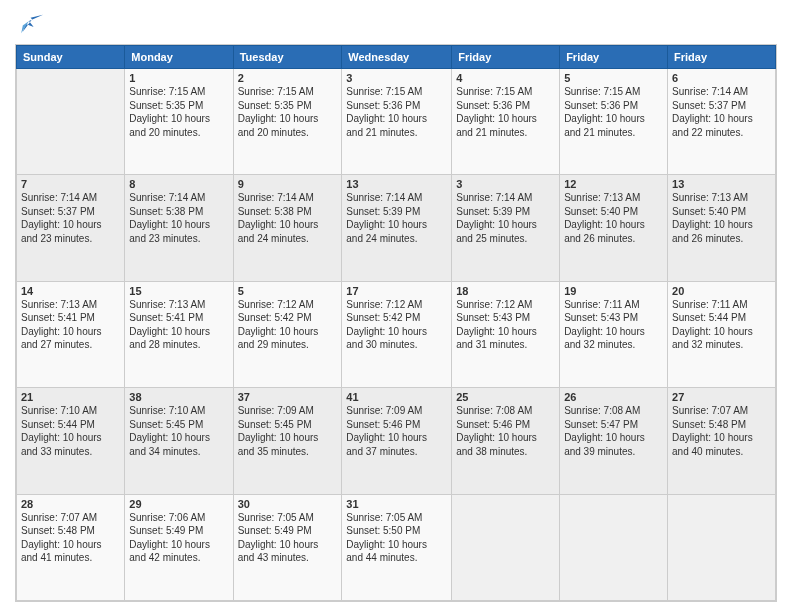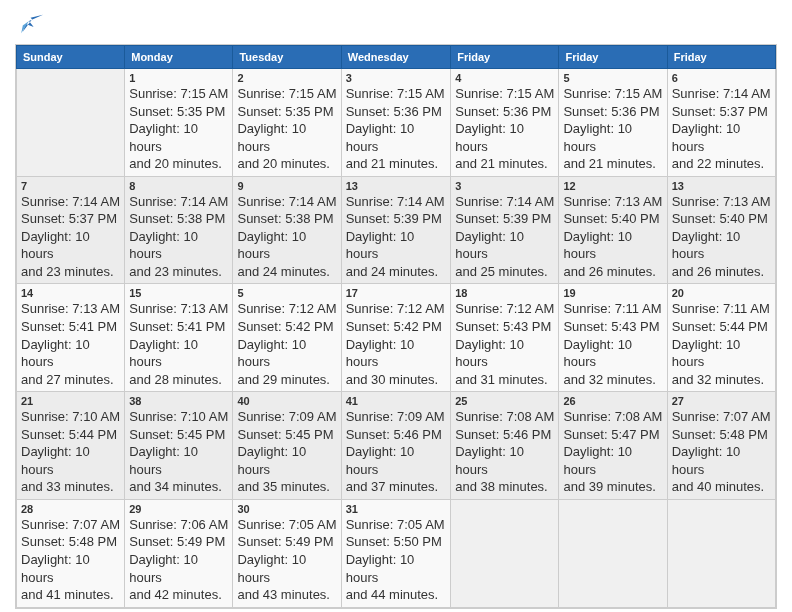--- a/index.html
+++ b/index.html
@@ -87,21 +87,21 @@
     .calendar tbody tr:nth-child(even) td {
       background: #ececec;
     }
     .day-num {
       font-weight: bold;
       font-size: 11px;
       color: #333;
       margin-bottom: 1px;
     }
     .day-info {
-      font-size: 13px;
+      font-size: 10px;
       color: #333;
       line-height: 1.35;
     }
     td.empty {
       background: #f0f0f0 !important;
     }
   </style>
 </head>
 <body>
 
@@ -227,21 +227,21 @@
           <tr>
             <td>
               <div class="day-num">21</div>
               <div class="day-info">Sunrise: 7:10 AM<br>Sunset: 5:44 PM<br>Daylight: 10 hours<br>and 33 minutes.</div>
             </td>
             <td>
               <div class="day-num">38</div>
               <div class="day-info">Sunrise: 7:10 AM<br>Sunset: 5:45 PM<br>Daylight: 10 hours<br>and 34 minutes.</div>
             </td>
             <td>
-              <div class="day-num">40</div>
+              <div class="day-num">37</div>
               <div class="day-info">Sunrise: 7:09 AM<br>Sunset: 5:45 PM<br>Daylight: 10 hours<br>and 35 minutes.</div>
             </td>
             <td>
               <div class="day-num">41</div>
               <div class="day-info">Sunrise: 7:09 AM<br>Sunset: 5:46 PM<br>Daylight: 10 hours<br>and 37 minutes.</div>
             </td>
             <td>
               <div class="day-num">25</div>
               <div class="day-info">Sunrise: 7:08 AM<br>Sunset: 5:46 PM<br>Daylight: 10 hours<br>and 38 minutes.</div>
             </td>

